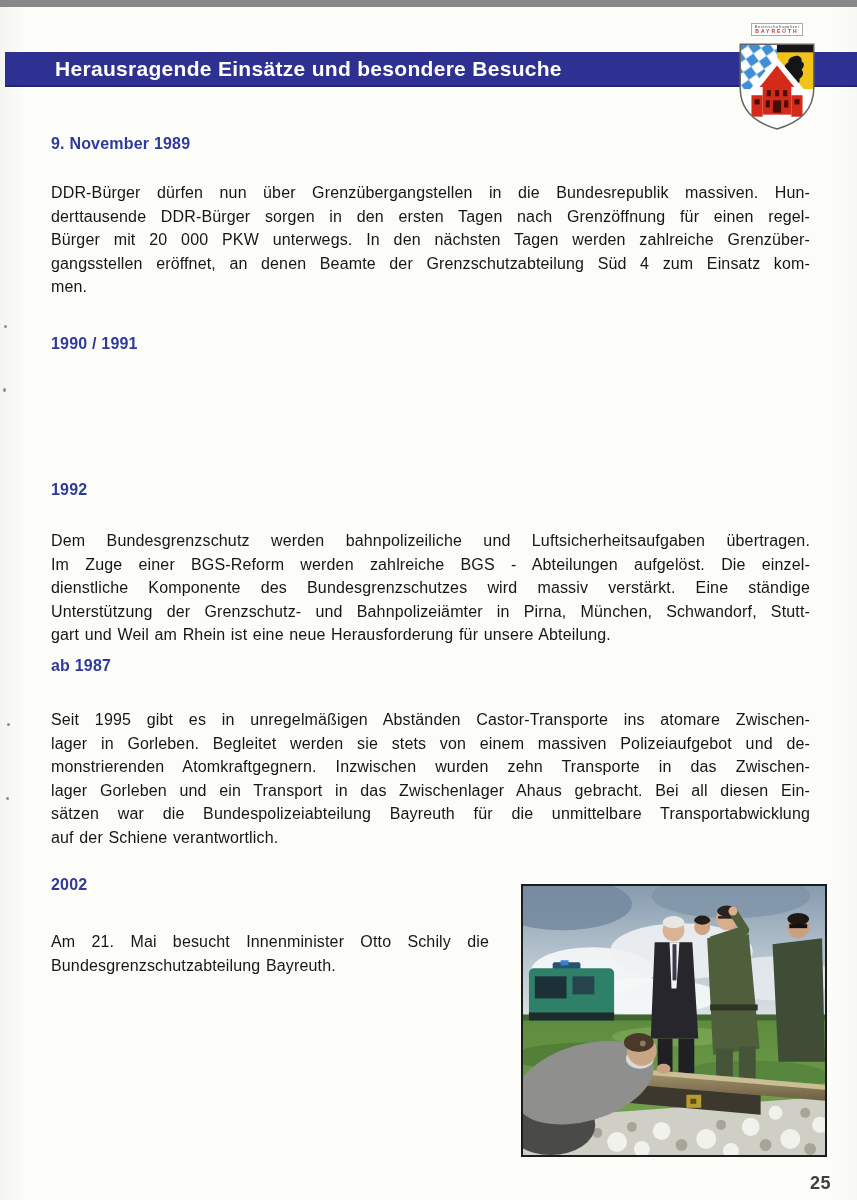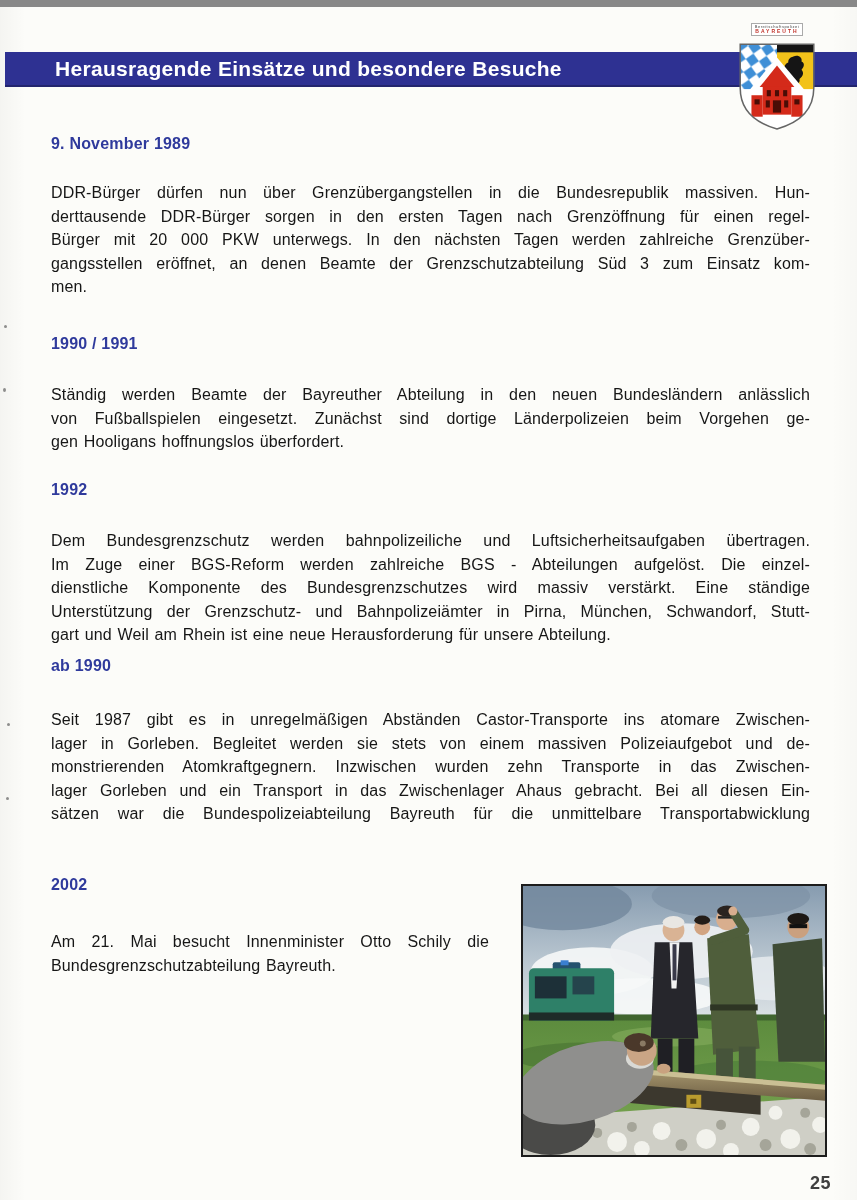--- a/index.html
+++ b/index.html
@@ -104,47 +104,43 @@
       </g>
       <path d="M4,7 H76 V50 Q76,80 40,90 Q4,80 4,50 Z" fill="none" stroke="#666" stroke-width="1.5"></path>
     </svg>
   </div>
 
   <div class="heading" style="top:128px">9. November 1989</div>
   <div class="para" style="top:174px; width:759px">
       <div class="tline">DDR-Bürger dürfen nun über Grenzübergangstellen in die Bundesrepublik massiven. Hun-</div>
       <div class="tline">derttausende DDR-Bürger sorgen in den ersten Tagen nach Grenzöffnung für einen regel-</div>
       <div class="tline">Bürger mit 20 000 PKW unterwegs. In den nächsten Tagen werden zahlreiche Grenzüber-</div>
-      <div class="tline">gangsstellen eröffnet, an denen Beamte der Grenzschutzabteilung Süd 3 zum Einsatz kom-</div>
+      <div class="tline">gangsstellen eröffnet, an denen Beamte der Grenzschutzabteilung Süd 4 zum Einsatz kom-</div>
       <div class="tline tline-last">men.</div>
     </div>
 
   <div class="heading" style="top:328px">1990 / 1991</div>
-  <div class="para" style="top:376px; width:759px">
-      <div class="tline">Ständig werden Beamte der Bayreuther Abteilung in den neuen Bundesländern anlässlich</div>
-      <div class="tline">von Fußballspielen eingesetzt. Zunächst sind dortige Länderpolizeien beim Vorgehen ge-</div>
-      <div class="tline tline-last">gen Hooligans hoffnungslos überfordert.</div>
-    </div>
 
   <div class="heading" style="top:474px">1992</div>
   <div class="para" style="top:522px; width:759px">
       <div class="tline">Dem Bundesgrenzschutz werden bahnpolizeiliche und Luftsicherheitsaufgaben übertragen.</div>
       <div class="tline">Im Zuge einer BGS-Reform werden zahlreiche BGS - Abteilungen aufgelöst. Die einzel-</div>
       <div class="tline">dienstliche Komponente des Bundesgrenzschutzes wird massiv verstärkt. Eine ständige</div>
       <div class="tline">Unterstützung der Grenzschutz- und Bahnpolizeiämter in Pirna, München, Schwandorf, Stutt-</div>
       <div class="tline tline-last">gart und Weil am Rhein ist eine neue Herausforderung für unsere Abteilung.</div>
     </div>
 
-  <div class="heading" style="top:650px">ab 1990</div>
+  <div class="heading" style="top:650px">ab 1987</div>
   <div class="para" style="top:701px; width:759px">
-      <div class="tline">Seit 1987 gibt es in unregelmäßigen Abständen Castor-Transporte ins atomare Zwischen-</div>
+      <div class="tline">Seit 1995 gibt es in unregelmäßigen Abständen Castor-Transporte ins atomare Zwischen-</div>
       <div class="tline">lager in Gorleben. Begleitet werden sie stets von einem massiven Polizeiaufgebot und de-</div>
       <div class="tline">monstrierenden Atomkraftgegnern. Inzwischen wurden zehn Transporte in das Zwischen-</div>
       <div class="tline">lager Gorleben und ein Transport in das Zwischenlager Ahaus gebracht. Bei all diesen Ein-</div>
       <div class="tline">sätzen war die Bundespolizeiabteilung Bayreuth für die unmittelbare Transportabwicklung</div>
+      <div class="tline tline-last">auf der Schiene verantwortlich.</div>
     </div>
 
   <div class="heading" style="top:869px">2002</div>
   <div class="para" style="top:923px; width:438px">
       <div class="tline">Am 21. Mai besucht Innenminister Otto Schily die</div>
       <div class="tline tline-last">Bundesgrenzschutzabteilung Bayreuth.</div>
     </div>
 
   <figure class="photo-frame" style="margin:0">
     <svg viewBox="0 0 305 268" preserveAspectRatio="none">

